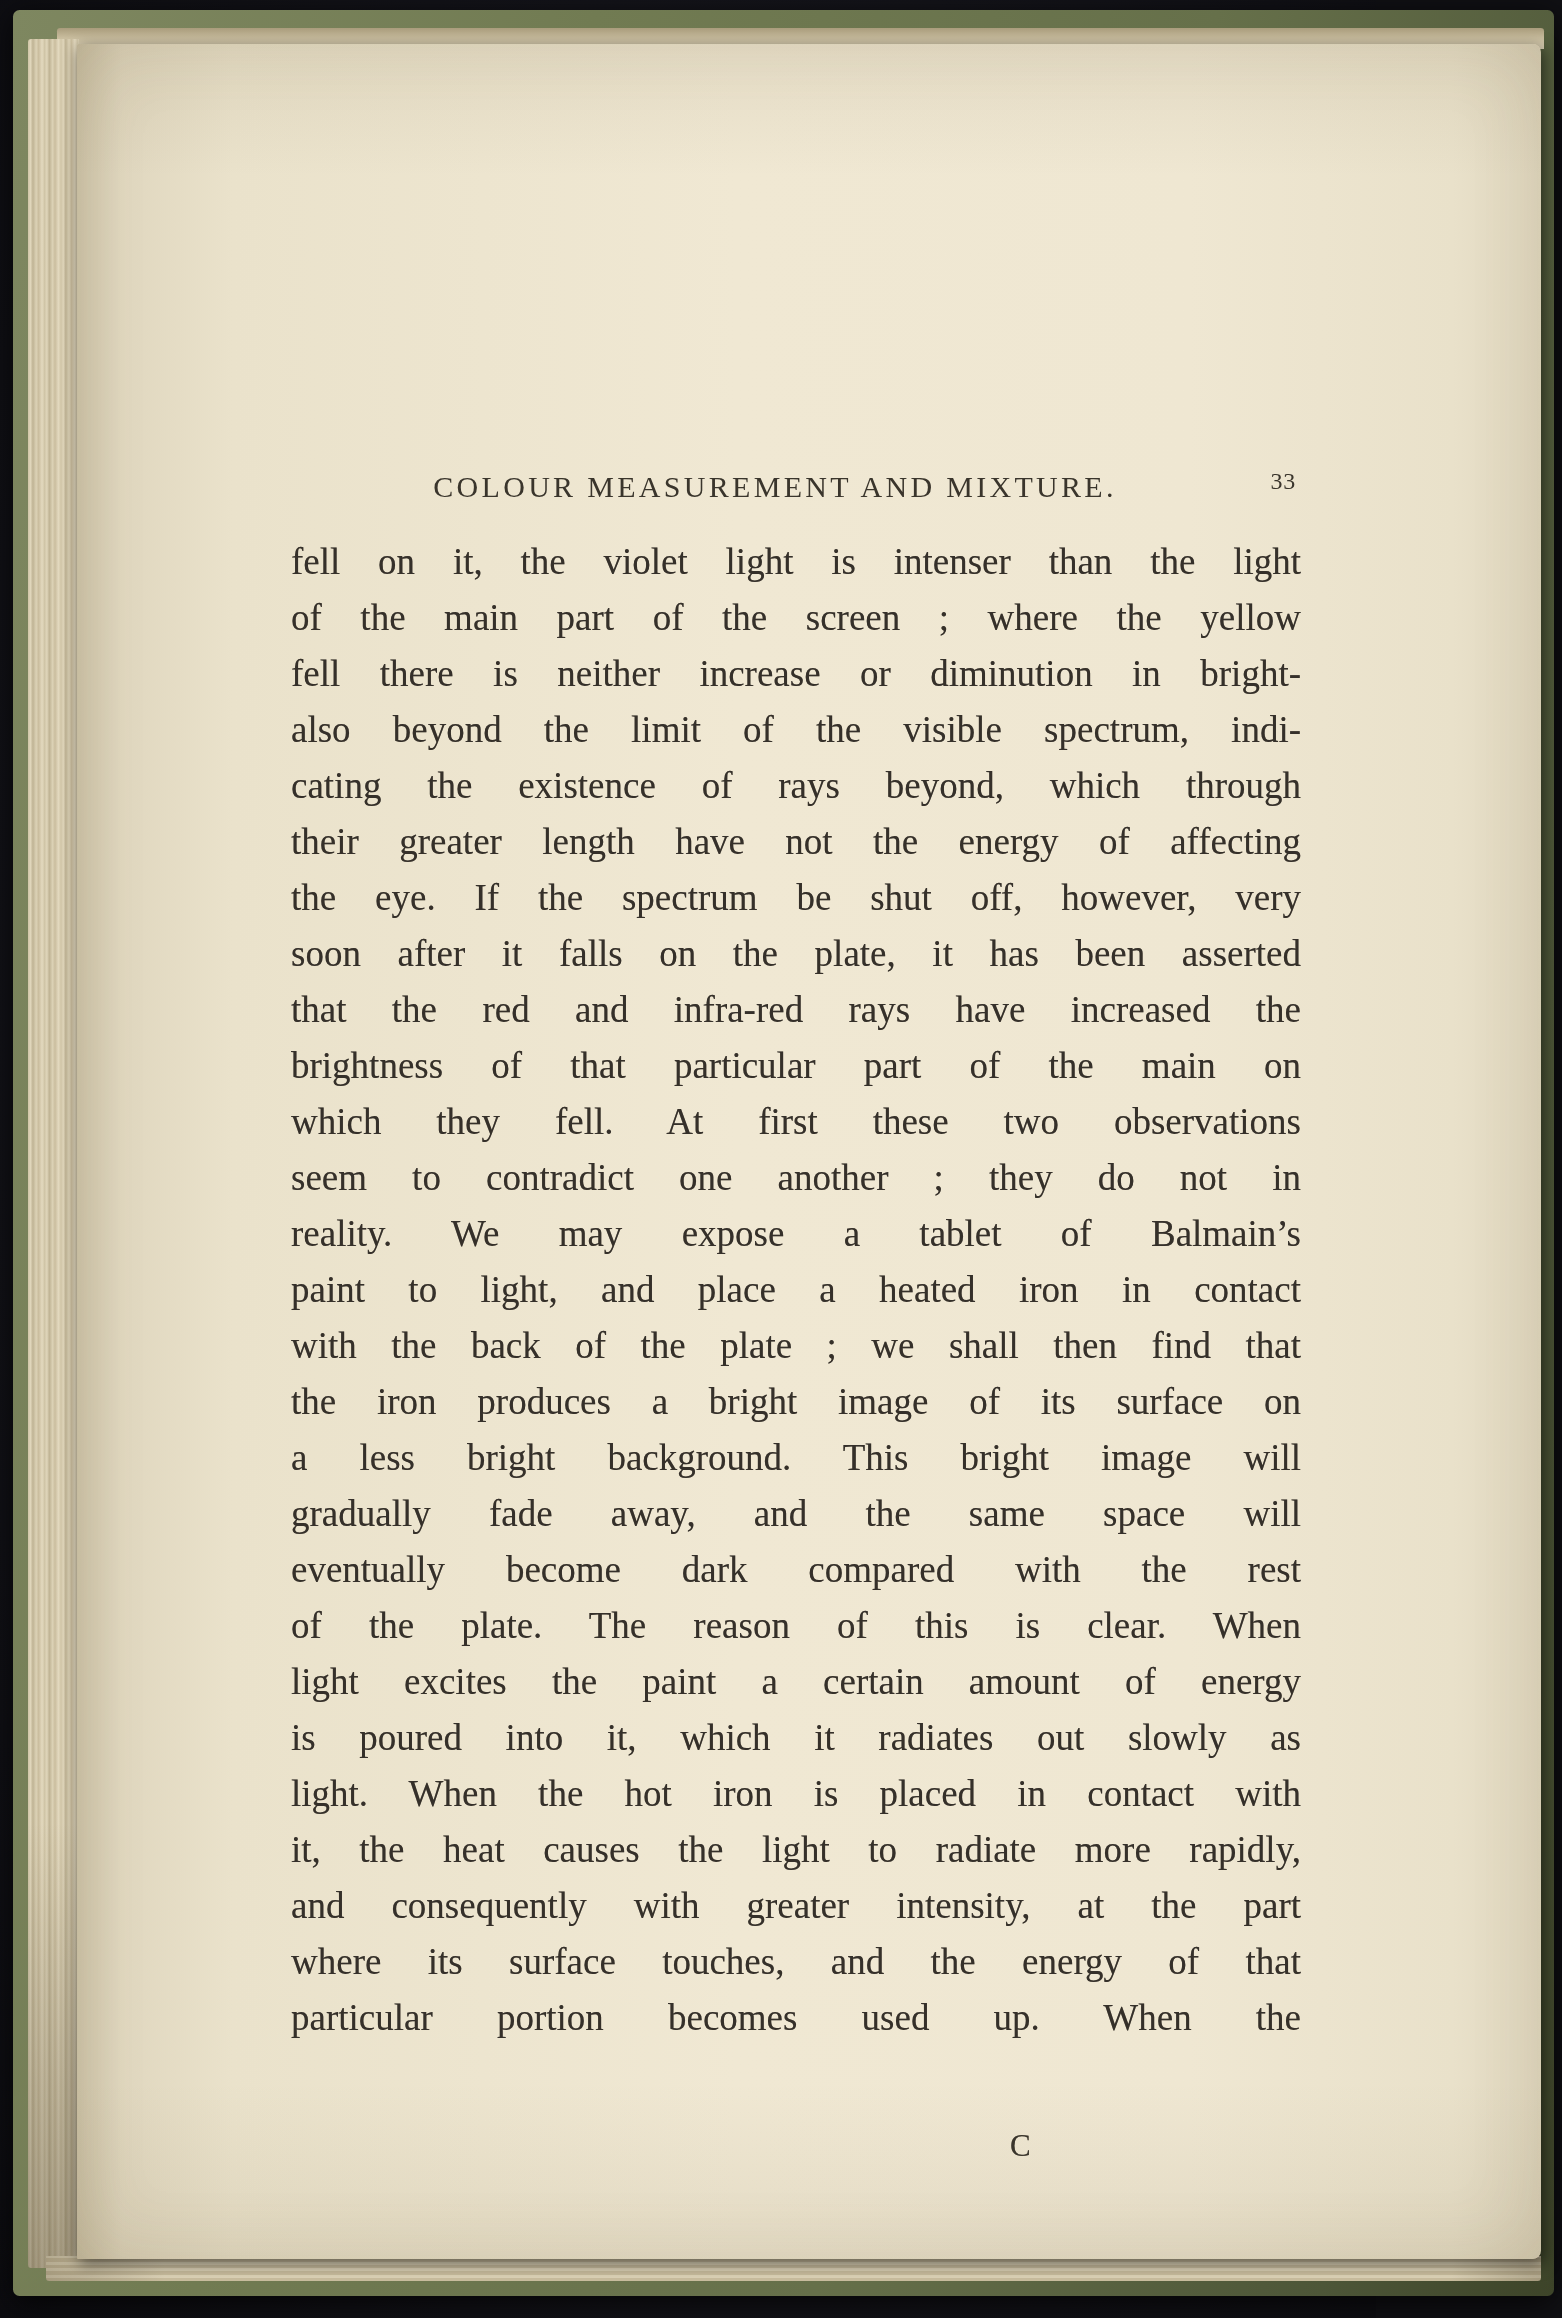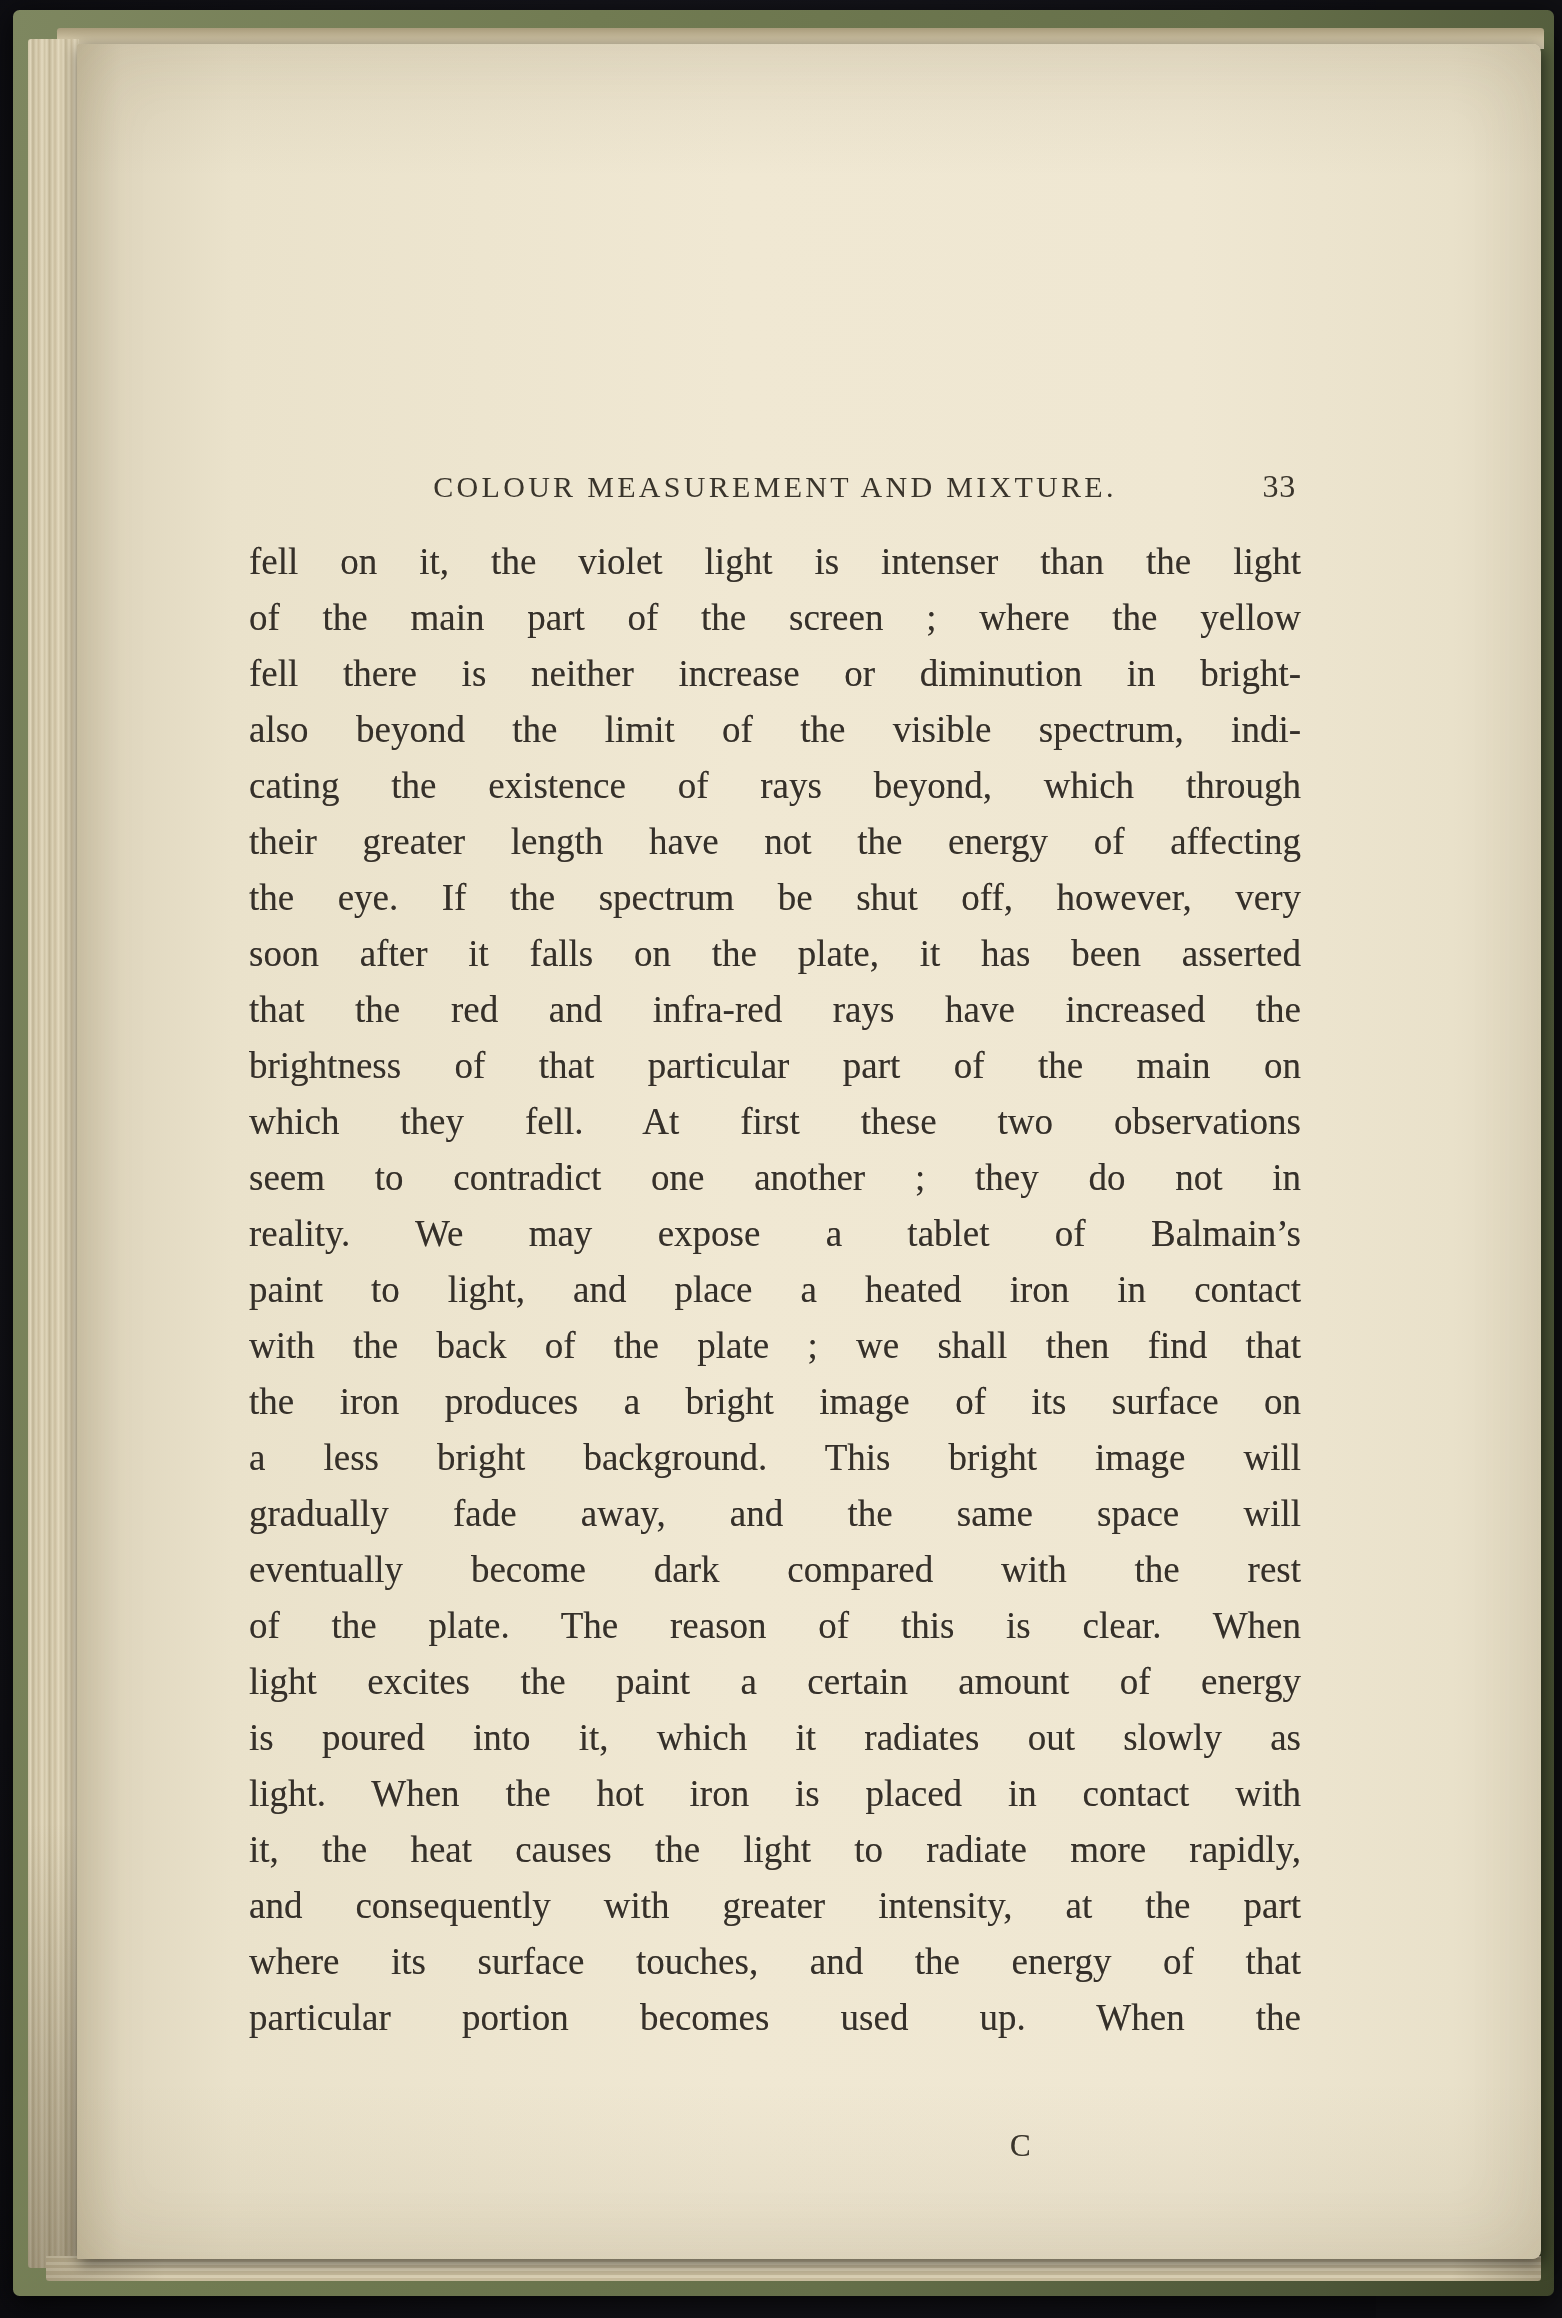--- a/index.html
+++ b/index.html
@@ -83,37 +83,38 @@
     text-align: center;
     font-size: 30px;
     letter-spacing: 3.3px;
     color: #3a352c;
     white-space: nowrap;
   }
   .pagenum {
     position: absolute;
     right: 4.9px;
     top: -1.6px;
-    font-size: 32px;
+    font-size: 24px;
     letter-spacing: 0.8px;
   }
   .body-text {
     position: absolute;
     left: 172px;
     top: 490px;
     width: 1052px;
     color: #35302a;
     text-shadow: 0 0 0.5px rgba(60,50,40,0.45);
   }
   .line {
     font-size: 37px;
     line-height: 56px;
     text-align: justify;
     text-align-last: justify;
     white-space: normal;
+    margin-left: 42px;
   }
   .signature {
     position: absolute;
     left: 933px;
     top: 2084px;
     font-size: 31px;
     color: #3a352c;
     text-shadow: 0 0 0.5px rgba(60,50,40,0.45);
   }
 </style>

